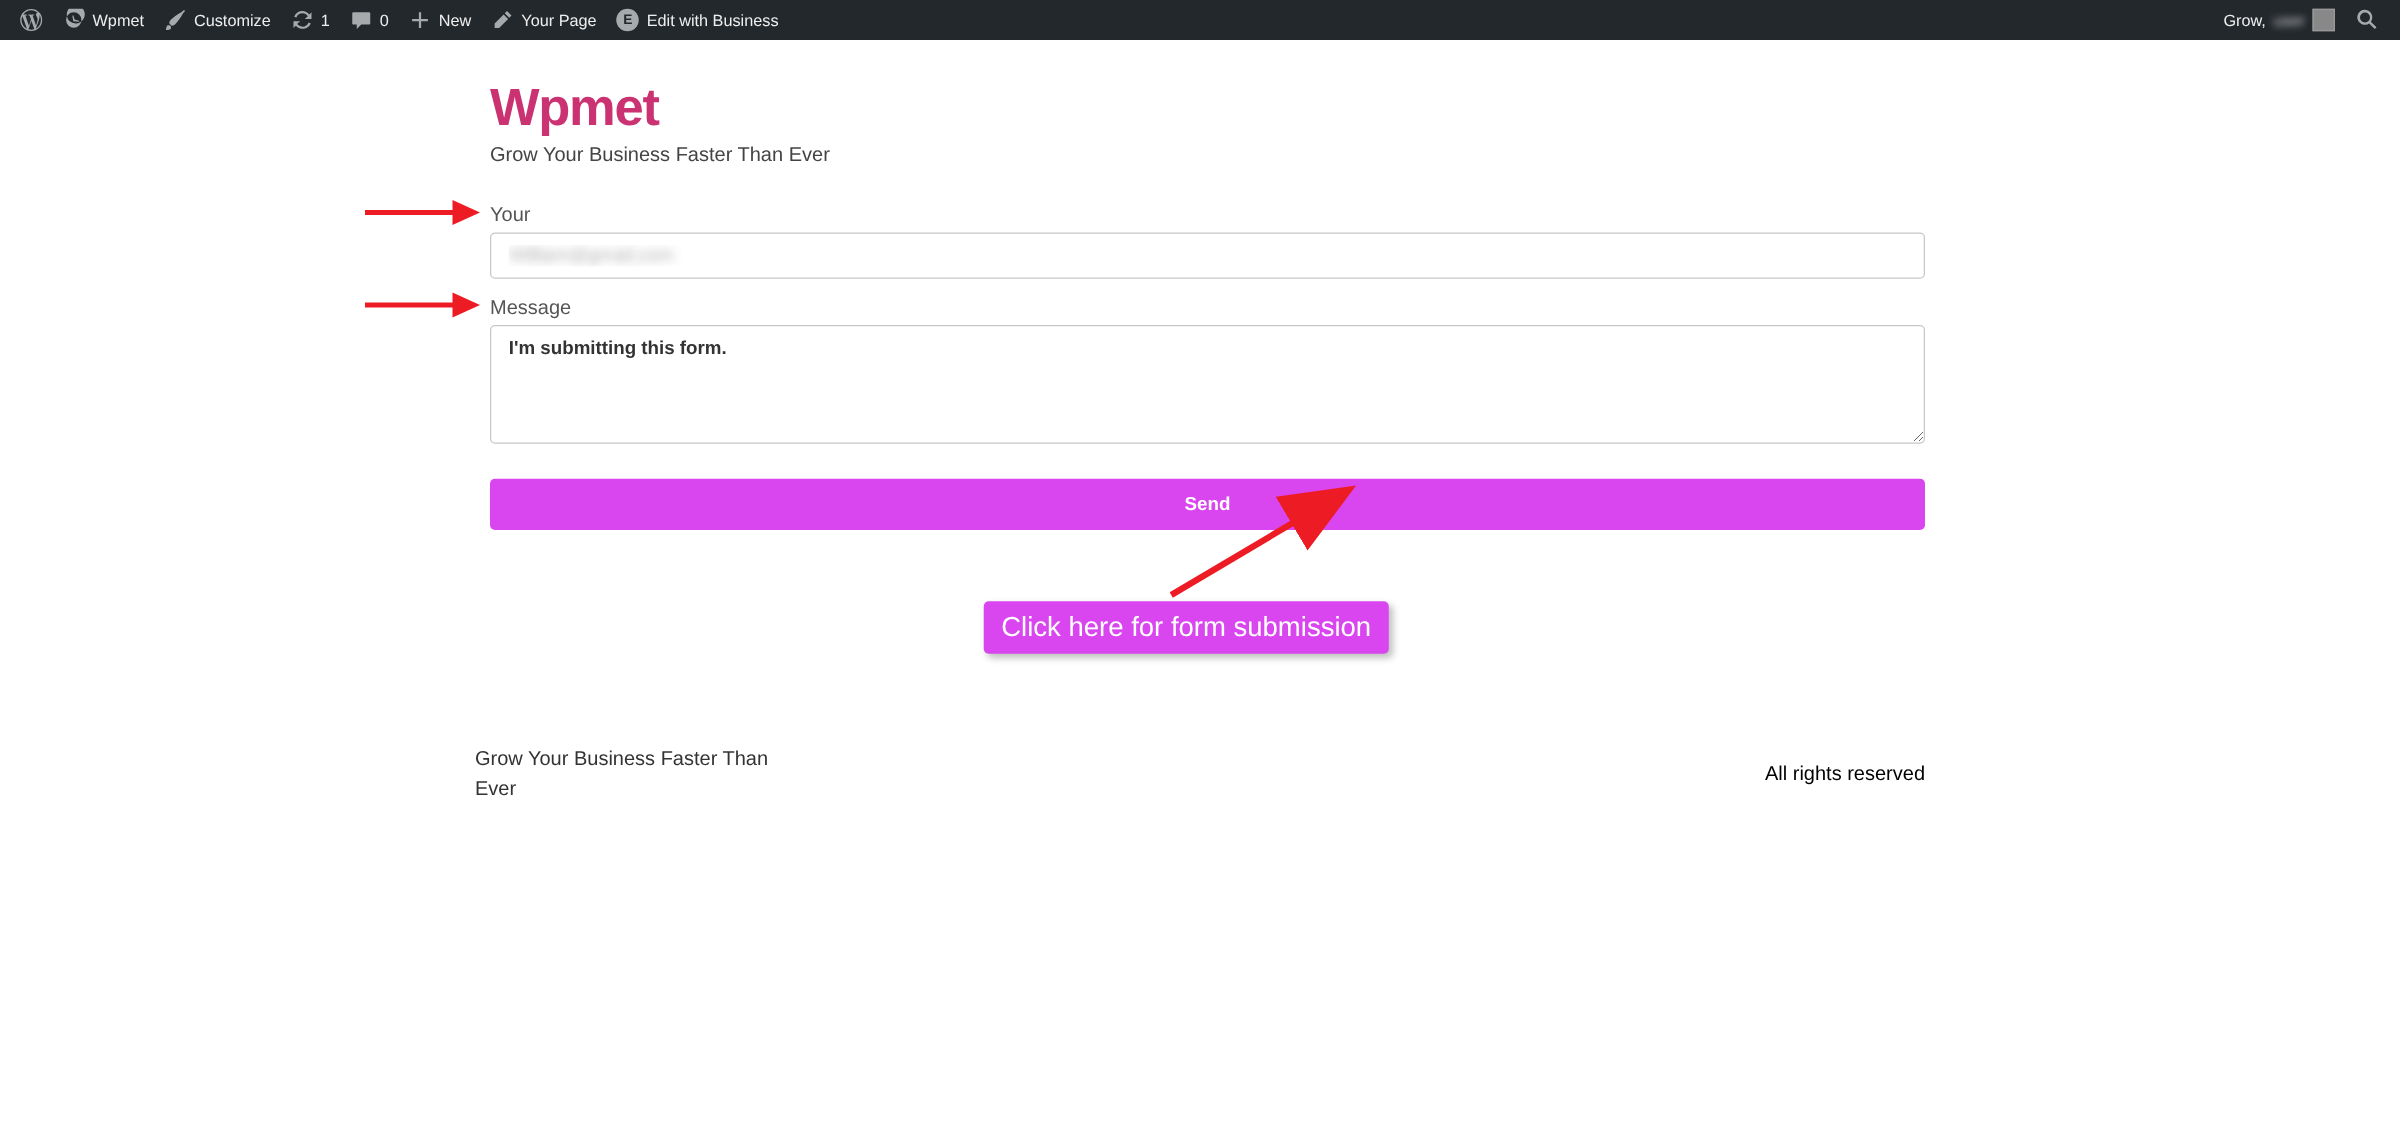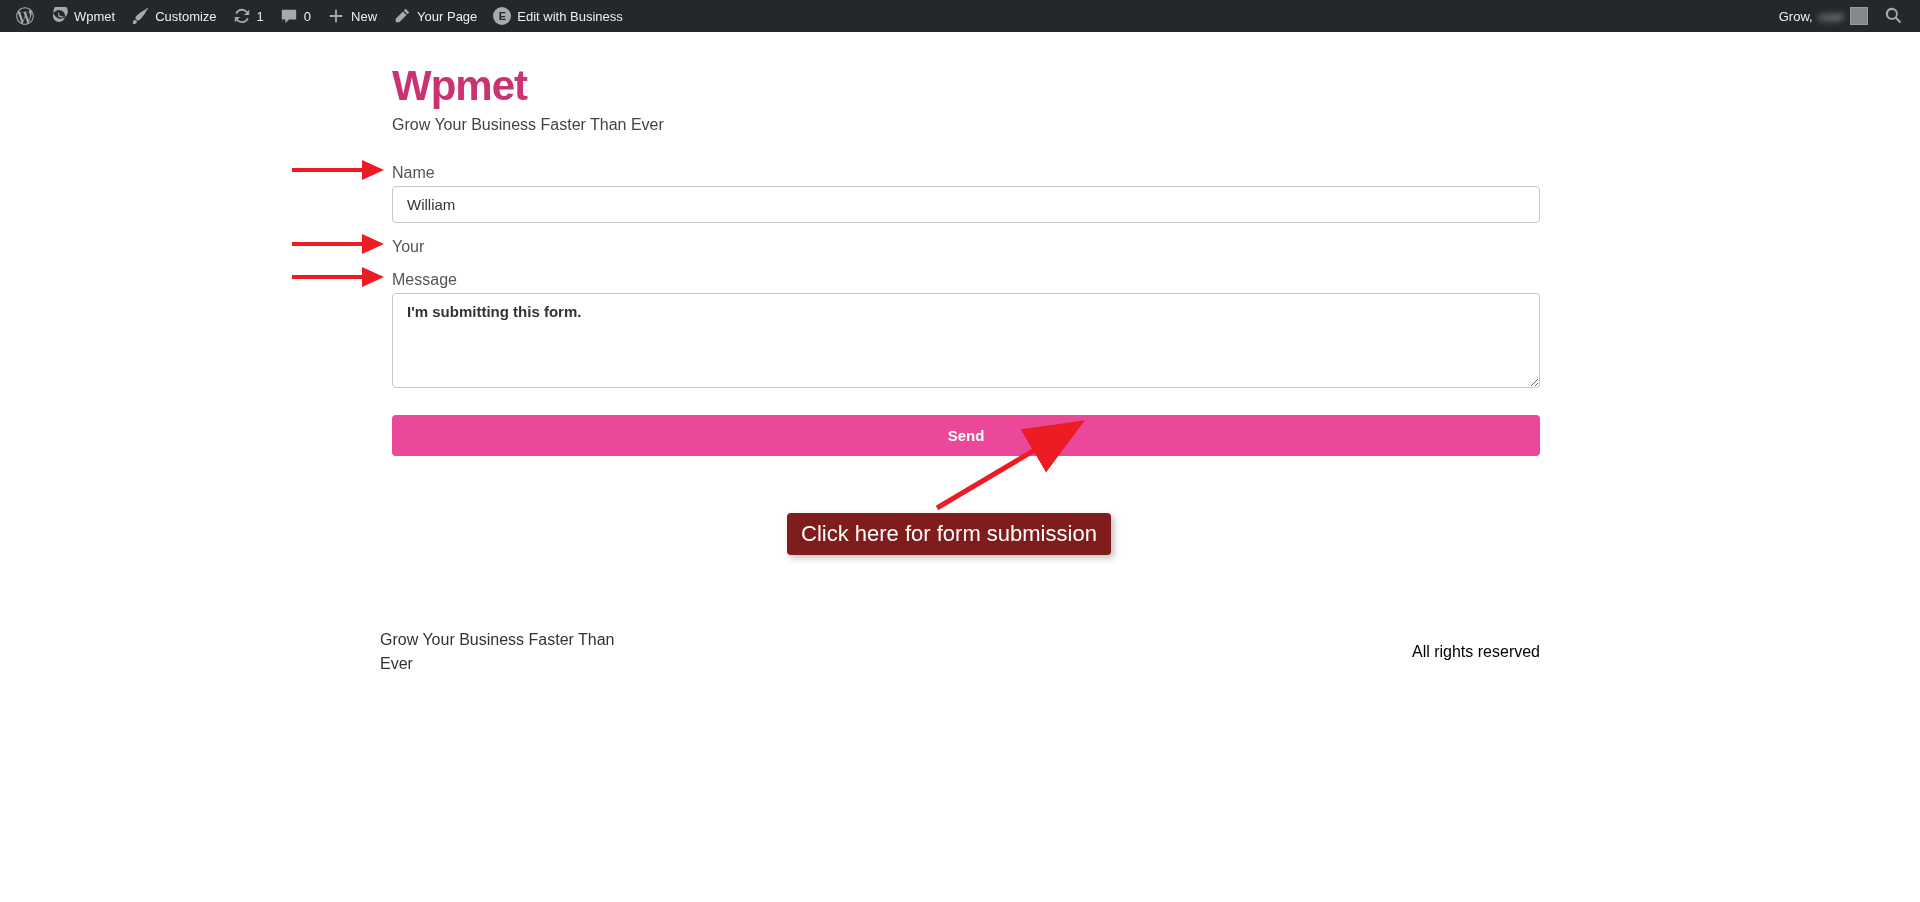--- a/index.html
+++ b/index.html
@@ -118,21 +118,21 @@
       height: 95px;
       resize: both;
       font-weight: bold;
     }
     .blurred-input {
       color: transparent;
       text-shadow: 0 0 8px rgba(100,100,100,0.5);
     }
     .send-btn {
       width: 100%;
-      background: #ec4899;
+      background: #d946ef;
       color: #fff;
       border: none;
       padding: 12px;
       font-size: 15px;
       font-weight: 600;
       border-radius: 4px;
       cursor: pointer;
       margin-top: 8px;
     }
 
@@ -148,21 +148,21 @@
       top: -55px;
       width: 150px;
       height: 90px;
       pointer-events: none;
     }
     .callout-arrow svg { width: 100%; height: 100%; overflow: visible; }
     .callout-box {
       position: absolute;
       left: 395px;
       top: 35px;
-      background: #7f1d1d;
+      background: #d946ef;
       color: #fff;
       font-size: 22px;
       padding: 8px 14px;
       border-radius: 4px;
       box-shadow: 3px 3px 6px rgba(0,0,0,0.25);
       white-space: nowrap;
       text-align: center;
     }
 
     
@@ -270,29 +270,22 @@
 <div class="page">
   <h1 class="site-title">Wpmet</h1>
   <div class="site-tagline">Grow Your Business Faster Than Ever</div>
 
   <div class="form">
     <div class="form-group arrow-wrap">
       <div class="red-arrow">
           <div class="line"></div>
           <div class="head"></div>
         </div>
-      <label class="form-label">Name</label>
-      <input class="form-input" type="text" value="William" style="">
-    </div>
-    <div class="form-group arrow-wrap">
-      <div class="red-arrow">
-          <div class="line"></div>
-          <div class="head"></div>
-        </div>
       <label class="form-label">Your</label>
+      <input class="form-input blurred-input" type="text" value="William@gmail.com" style="">
     </div>
     <div class="form-group arrow-wrap">
       <div class="red-arrow">
           <div class="line"></div>
           <div class="head"></div>
         </div>
       <label class="form-label">Message</label>
       <textarea class="form-textarea" style="">I'm submitting this form.</textarea>
     </div>
     <button class="send-btn">Send</button>

